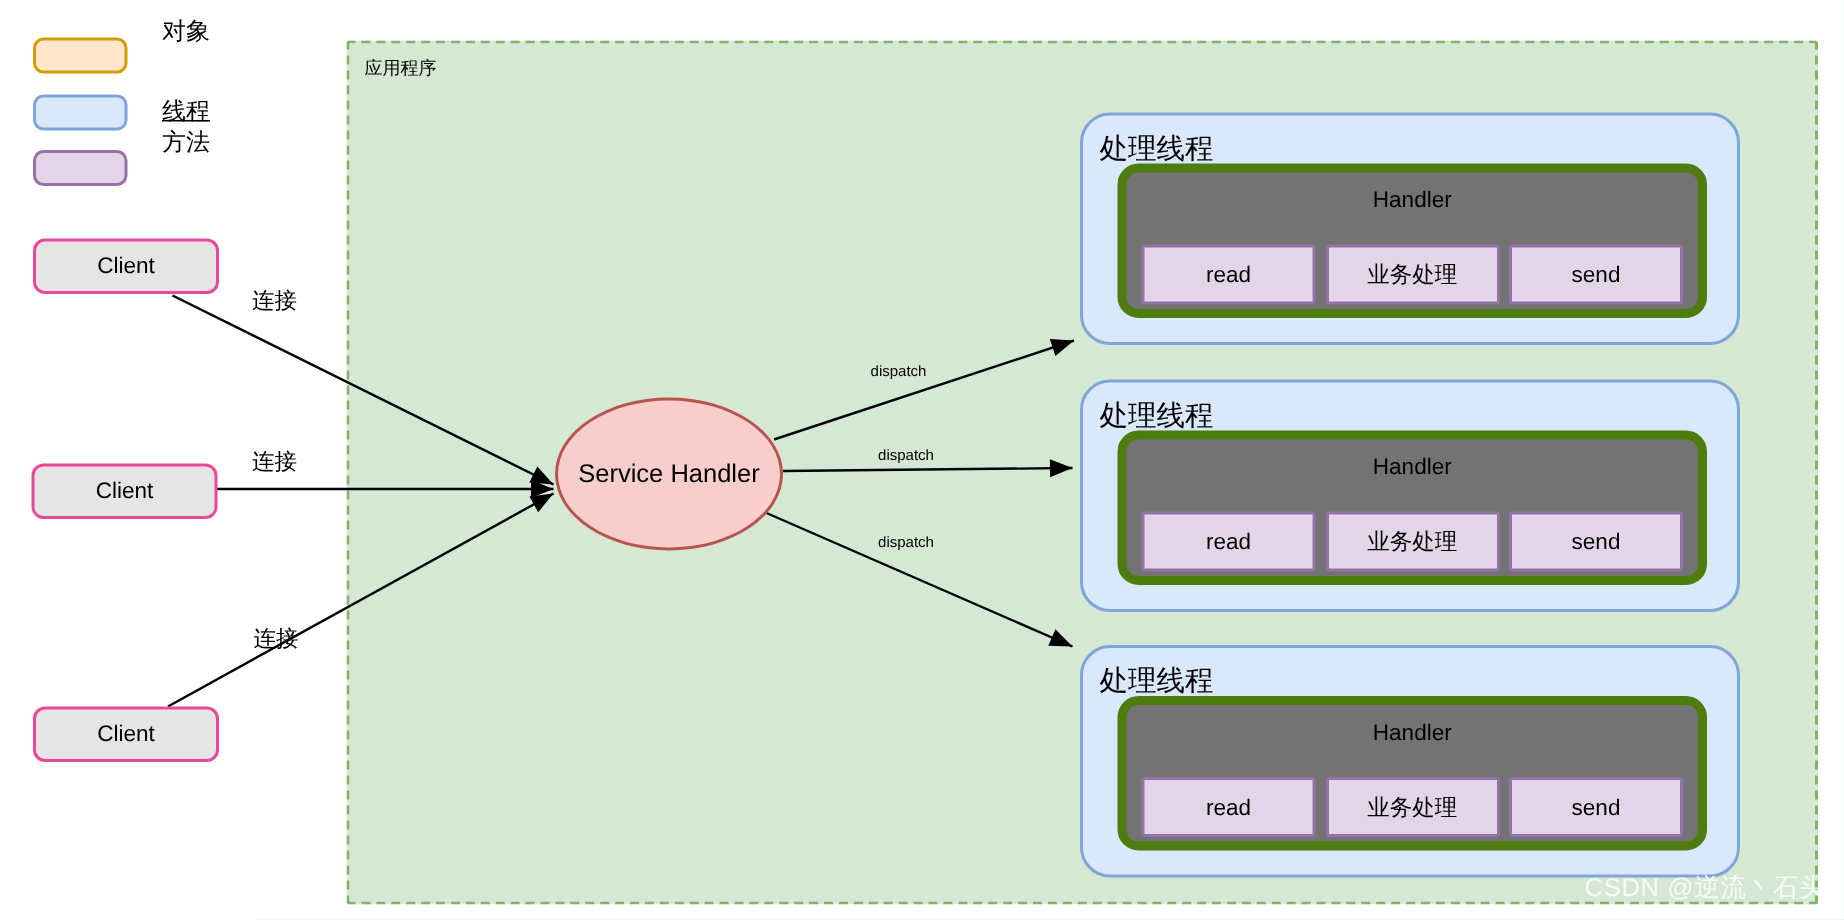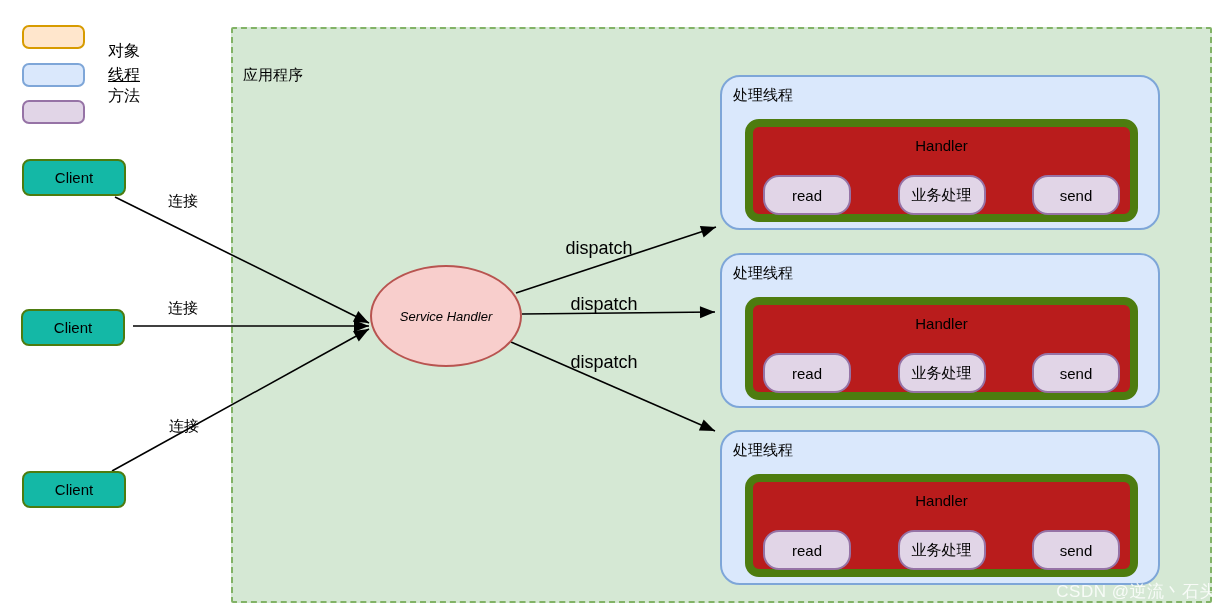--- a/index.html
+++ b/index.html
@@ -36,108 +36,106 @@
     left: 231px; top: 27px;
     width: 981px; height: 576px;
     background: #D5E8D4;
     border: 2px dashed #82B366;
     border-radius: 2px;
     z-index: 1;
   }
   .app-title {
     position: absolute;
     left: 10px; top: 8px;
-    font-size: 15px;
-    margin-top: 29px;
+    font-size: 12px;
   }
 
   
   .client {
     position: absolute;
-    width: 104px; height: 37px;
-    background: #14b8a6;
-    border: 2px solid #4d7c0f;
+    width: 124px; height: 37px;
+    background: #e5e5e5;
+    border: 2px solid #ec4899;
     border-radius: 8px;
     display: flex; align-items: center; justify-content: center;
     font-size: 15px;
     z-index: 3;
   }
 
   
   .service-handler {
     position: absolute;
     left: 370px; top: 265px;
     width: 152px; height: 102px;
     background: #F8CECC;
     border: 2px solid #B85450;
     border-radius: 50%;
     display: flex; align-items: center; justify-content: center;
-    font-size: 13px;
+    font-size: 17px;
     z-index: 3;
-    font-style: italic;
   }
 
   
   .thread-box {
     position: absolute;
     left: 720px;
     width: 440px; height: 155px;
     background: #DAE8FC;
     border: 2px solid #7EA6D8;
     border-radius: 20px;
     z-index: 3;
   }
   .thread-title {
     position: absolute;
     left: 11px; top: 9px;
-    font-size: 15px;
+    font-size: 19px;
   }
   .handler-box {
     position: absolute;
-    left: 23px; top: 42px;
+    left: 23px; top: 32px;
     width: 393px; height: 103px;
-    background: #b91c1c;
-    border: 8px solid #4d7c0f;
+    background: #737373;
+    border: 6px solid #4d7c0f;
     border-radius: 14px;
   }
   .handler-title {
     text-align: center;
     margin-top: 10px;
     font-size: 15px;
   }
   .methods-row {
     position: absolute;
     left: 10px; right: 10px; top: 48px;
     display: flex;
     justify-content: space-between;
   }
   .method-box {
-    width: 88px; height: 40px;
+    width: 116px; height: 40px;
     background: #E1D5E7;
     border: 2px solid #9673A6;
-    border-radius: 16px;
+    border-radius: 2px;
     display: flex; align-items: center; justify-content: center;
     font-size: 15px;
   }
 
   
   .edge-layer {
     position: absolute;
     left: 0; top: 0;
     z-index: 2;
     pointer-events: none;
   }
   .edge-label {
     position: absolute;
     transform: translate(-50%, -50%);
     white-space: nowrap;
     z-index: 4;
   }
   .edge-label.cn { font-size: 15px; margin-left: 20px; }
-  .edge-label.en { font-size: 18px; }
+  .edge-label.en { font-size: 10px; }
 
   
   .watermark {
     position: absolute;
     left: 1032px; top: 580px;
     width: 185px;
     text-align: right;
     font-size: 17px;
     color: rgba(255,255,255,0.82);
     letter-spacing: 0.5px;
@@ -145,21 +143,21 @@
     white-space: nowrap;
   }
 </style>
 </head>
 <body>
 
 <div class="canvas">
 
   <div>
     <div class="swatch object" style="left:22px; top:25px;"></div>
-    <div class="legend-label" style="top:39px;text-align:right;">对象</div>
+    <div class="legend-label" style="top:10px;text-align:right;">对象</div>
     <div class="swatch thread" style="left:22px; top:63px;"></div>
     <div class="legend-label" style="top:63px;text-decoration:underline;">线程</div>
     <div class="swatch method" style="left:22px; top:100px;"></div>
     <div class="legend-label" style="top:84px;">方法</div>
   </div>
 
   <div class="app-container">
     <div class="app-title">应用程序</div>
   </div>
 

